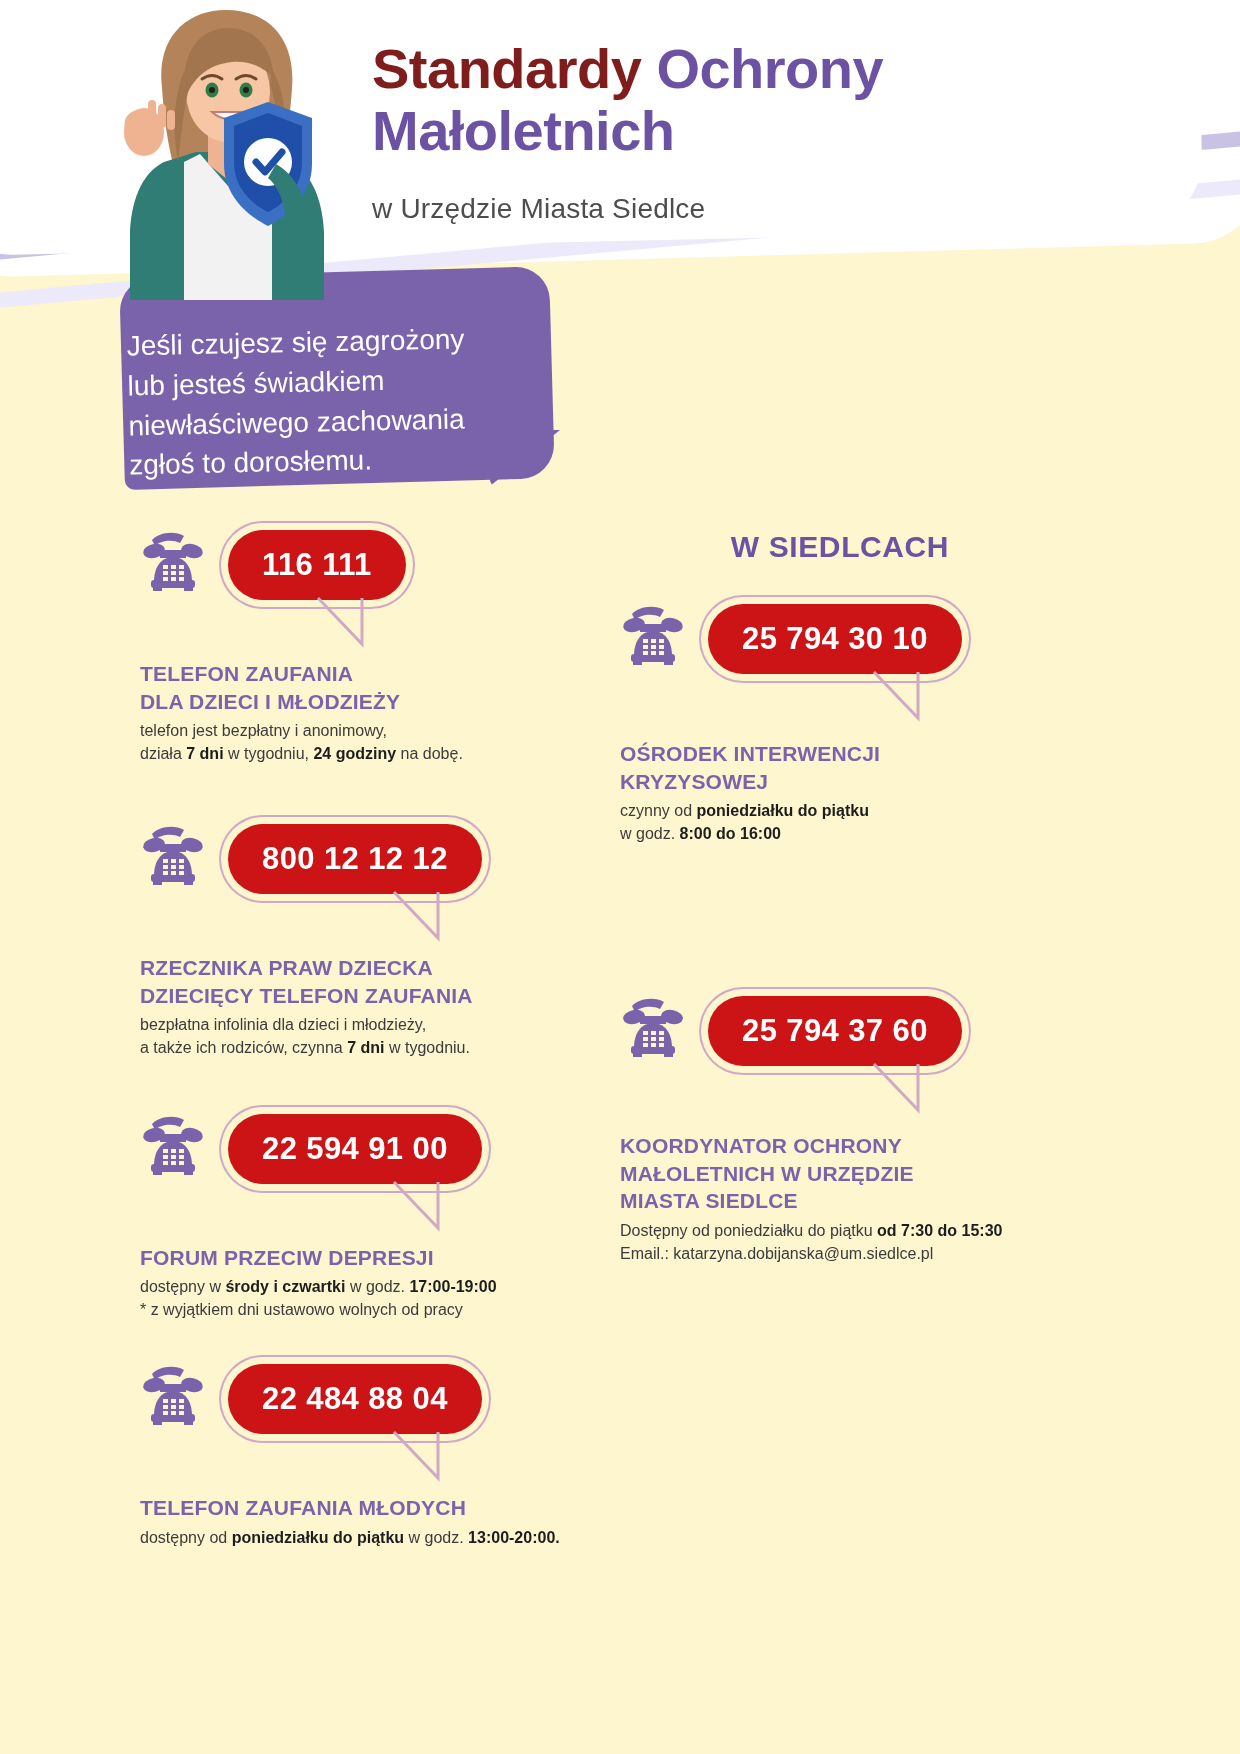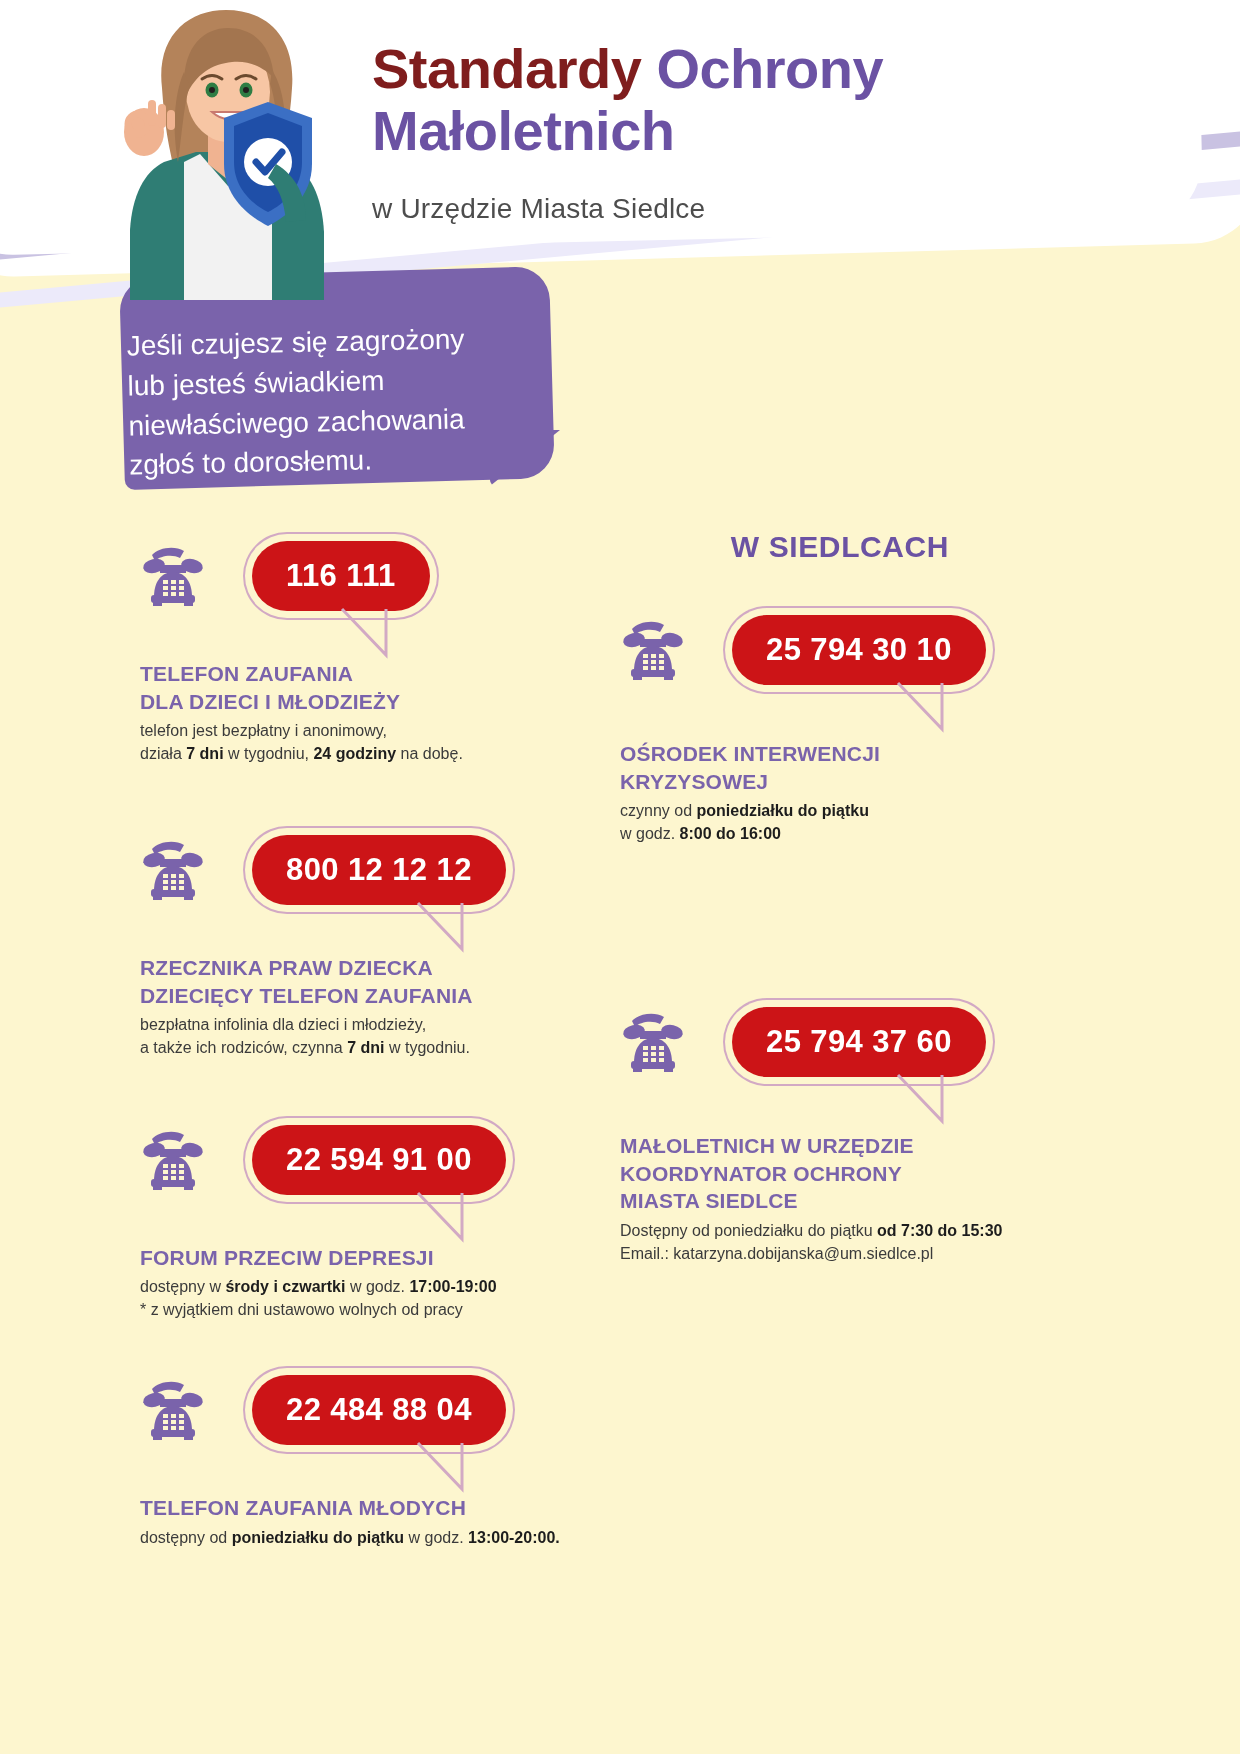--- a/index.html
+++ b/index.html
@@ -132,23 +132,22 @@
     text-align: center;
     margin-left: -10px;
     margin-bottom: 40px;
   }
 
   .entry { position: relative; margin-bottom: 42px; }
 
   .bubble-row {
     position: relative;
     display: flex;
-    align-items: center;
+    align-items: flex-start;
     height: 92px;
-    gap: 24px;
   }
   .phone-icon { width: 66px; height: 62px; flex: 0 0 66px; }
   .bubble-wrap { position: relative; margin-left: 22px; }
   .bubble {
     background: #cc1417;
     border-radius: 46px;
     padding: 17px 34px;
     color: #ffffff;
     font-size: 31px;
     font-weight: bold;
@@ -485,22 +484,22 @@
         </g>
       </svg>
       <div class="bubble-wrap">
         <div class="bubble">25 794 37 60</div>
         <svg class="bubble-tail" viewBox="0 0 54 56">
           <path d="M2 2 L46 48 L46 2" fill="none" stroke="#d2a9c4" stroke-width="3"></path>
         </svg>
       </div>
     </div>
     <div class="entry-title r-title">
+      <div>KOORDYNATOR OCHRONY</div>
       <div>MAŁOLETNICH W URZĘDZIE</div>
-      <div>KOORDYNATOR OCHRONY</div>
       <div>MIASTA SIEDLCE</div>
     </div>
     <div class="entry-desc">
       <div><span>Dostępny od poniedziałku do piątku </span><b>od 7:30 do 15:30</b></div>
       <div>Email.: katarzyna.dobijanska@um.siedlce.pl</div>
     </div>
   </div>
 
 </div>
 

